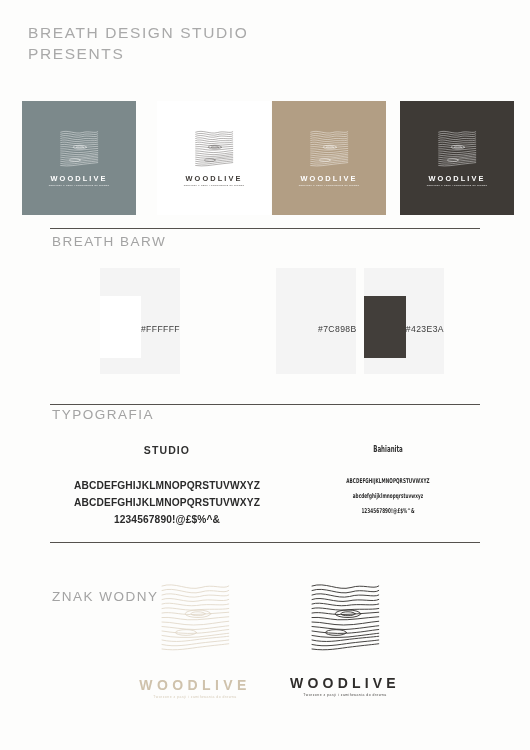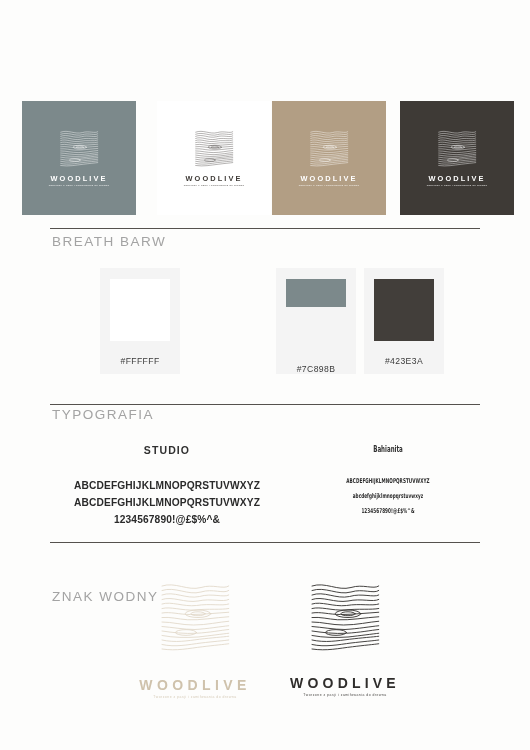--- a/index.html
+++ b/index.html
@@ -107,21 +107,21 @@
     width: 360px;
     height: 106px;
   }
   .swatch {
     position: absolute;
     top: 0;
     width: 80px;
     height: 106px;
     background: #f4f4f4;
     display: flex;
-    flex-direction: column;
+    flex-direction: row;
     align-items: center;
   }
   .swatch .chip {
     width: 60px;
     height: 62px;
     margin-top: 11px;
   }
   .swatch .hex {
     margin-top: 15px;
     font-size: 8.6px;
@@ -222,20 +222,22 @@
     line-height: 1;
     white-space: nowrap;
   }
   .wm.beige .tagline { color: #D6CBB8; }
   .wm.dark  .tagline { color: #4a4845; }
 </style>
 </head>
 <body>
 
 <div class="header">
+  <div class="header-line">BREATH DESIGN STUDIO</div>
+  <div class="header-line">PRESENTS</div>
 </div>
 
 <div class="tile-strip">
 
   <div class="tile t1">
     <svg class="mark" viewBox="0 0 100 96">
       <g fill="none" stroke="#ffffff" stroke-width="1.05" stroke-linecap="round">
         <path d="M6 10 C24 3,40 16,58 11 C74 6,88 14,95 9"></path>
         <path d="M6 15 C24 8,40 21,58 16 C74 11,88 19,95 14"></path>
         <path d="M6 20 C22 13,38 26,56 21 C73 16,88 24,95 19"></path>

